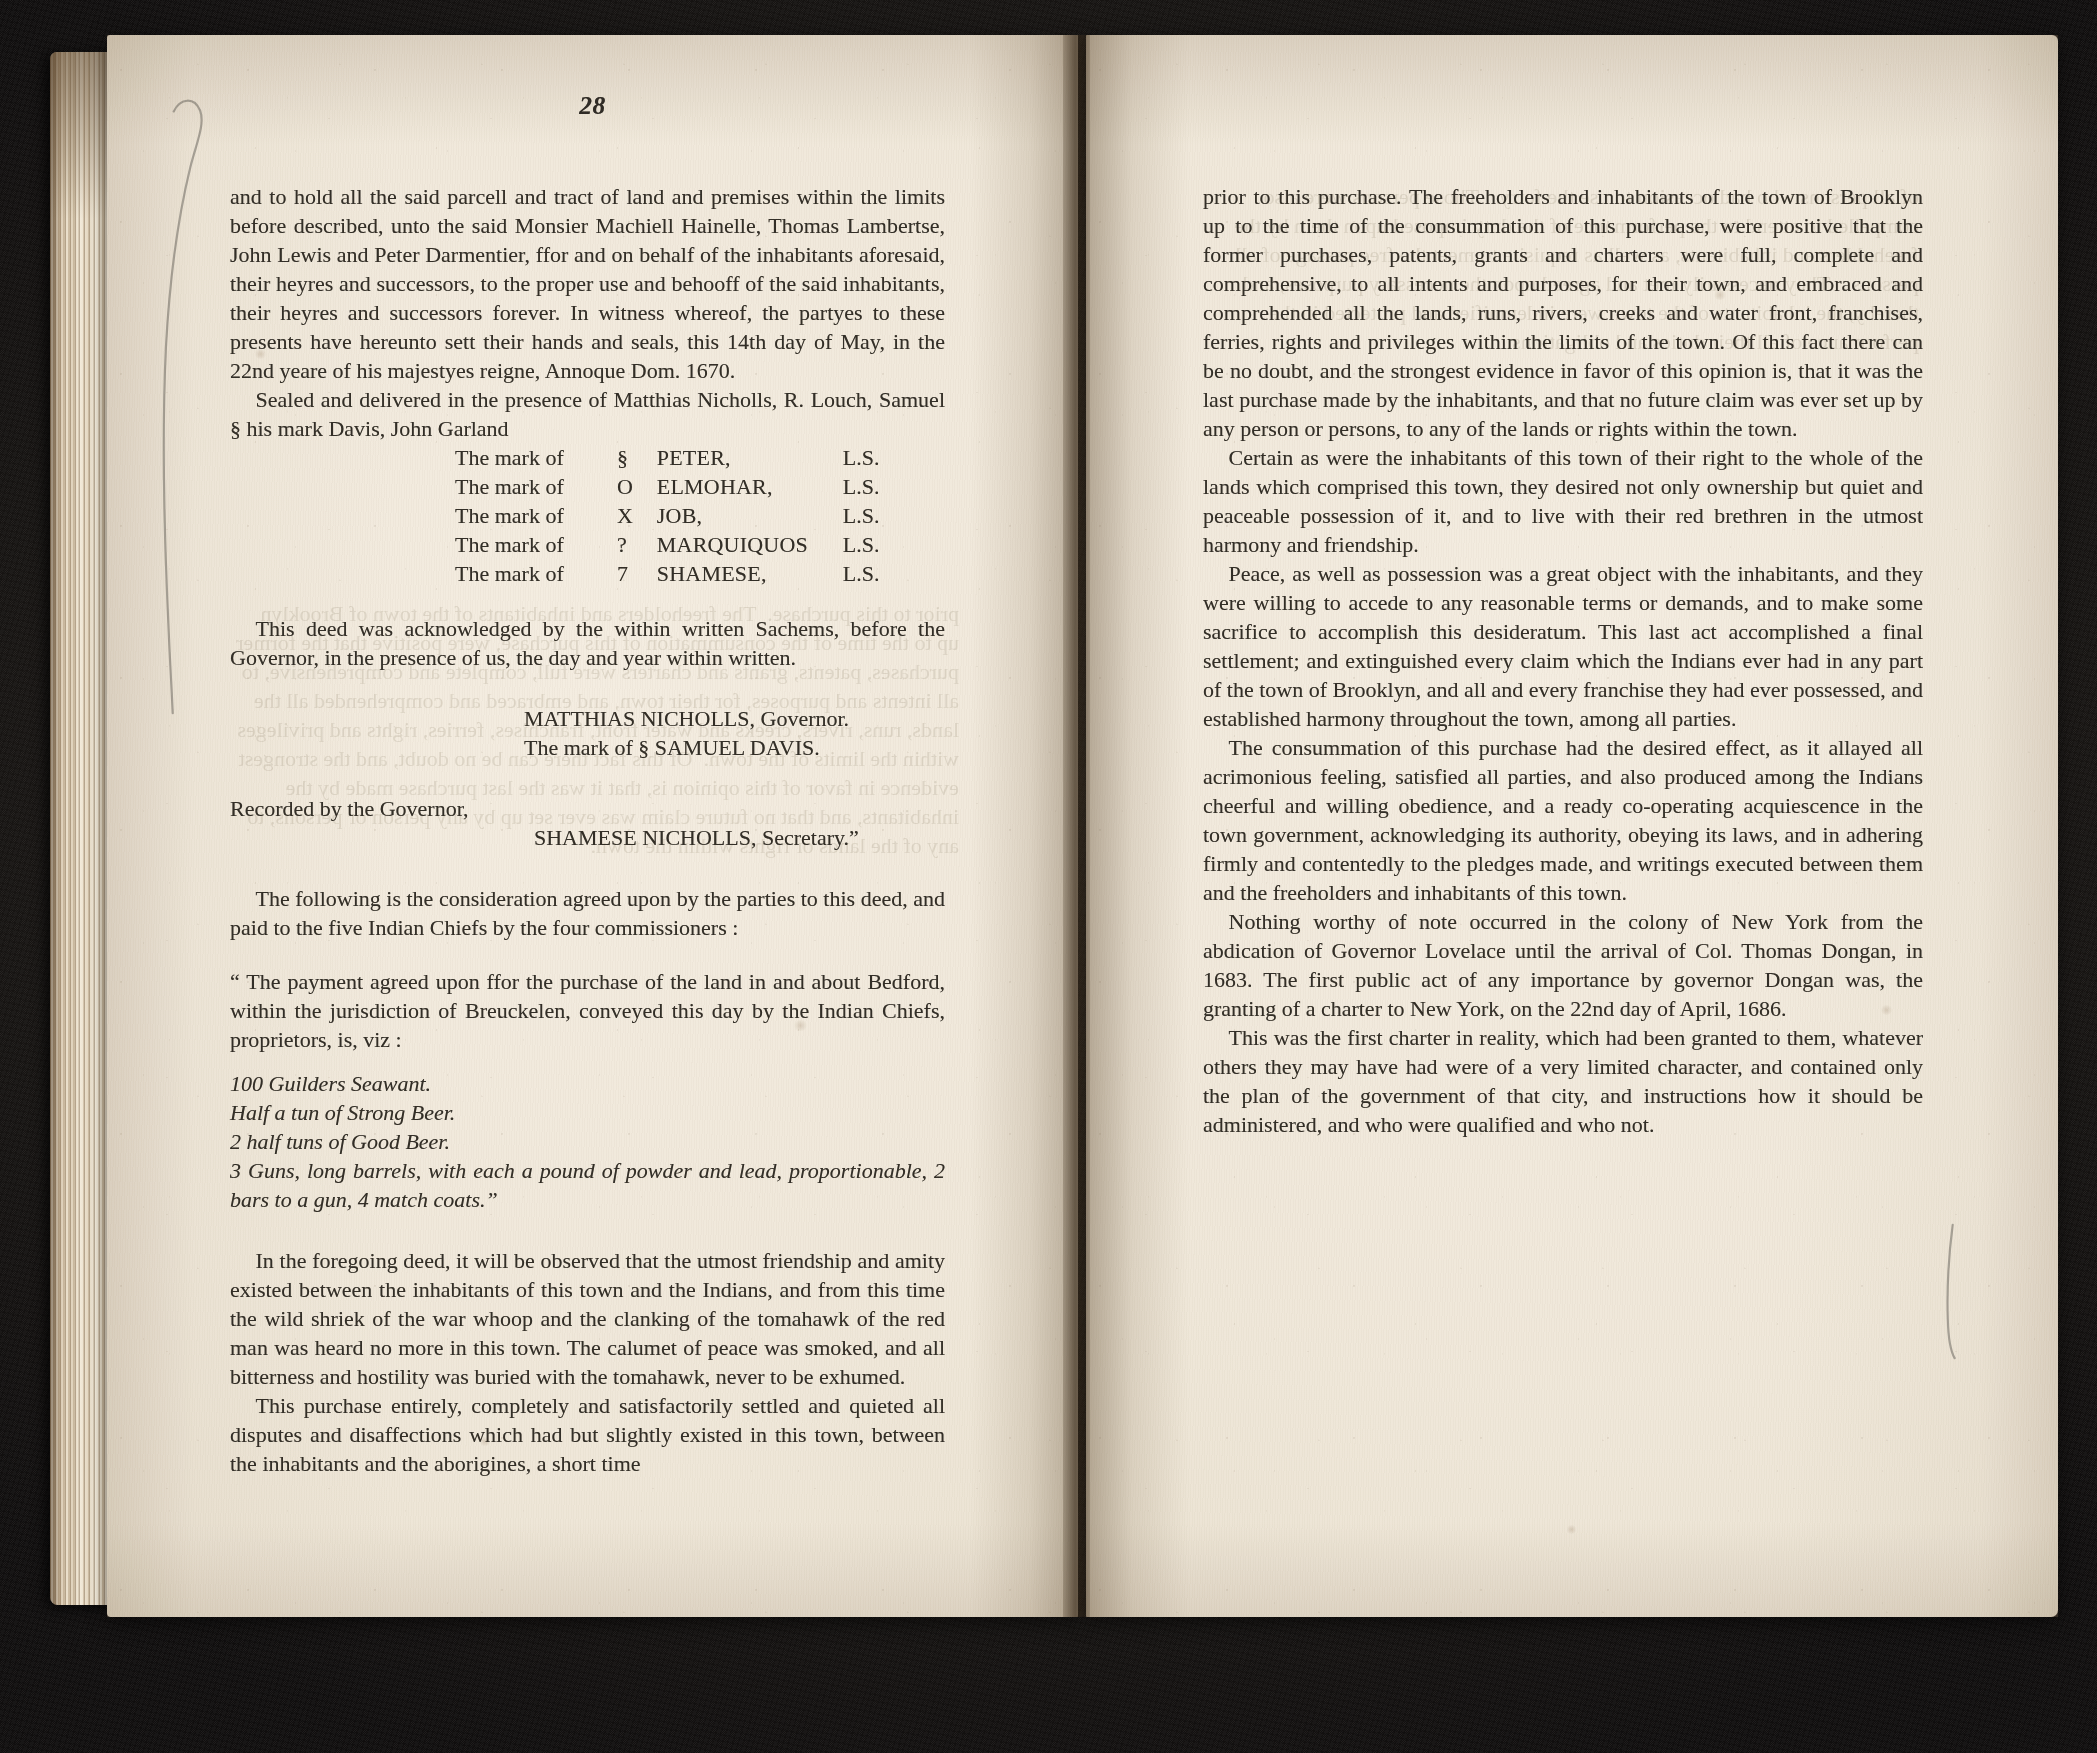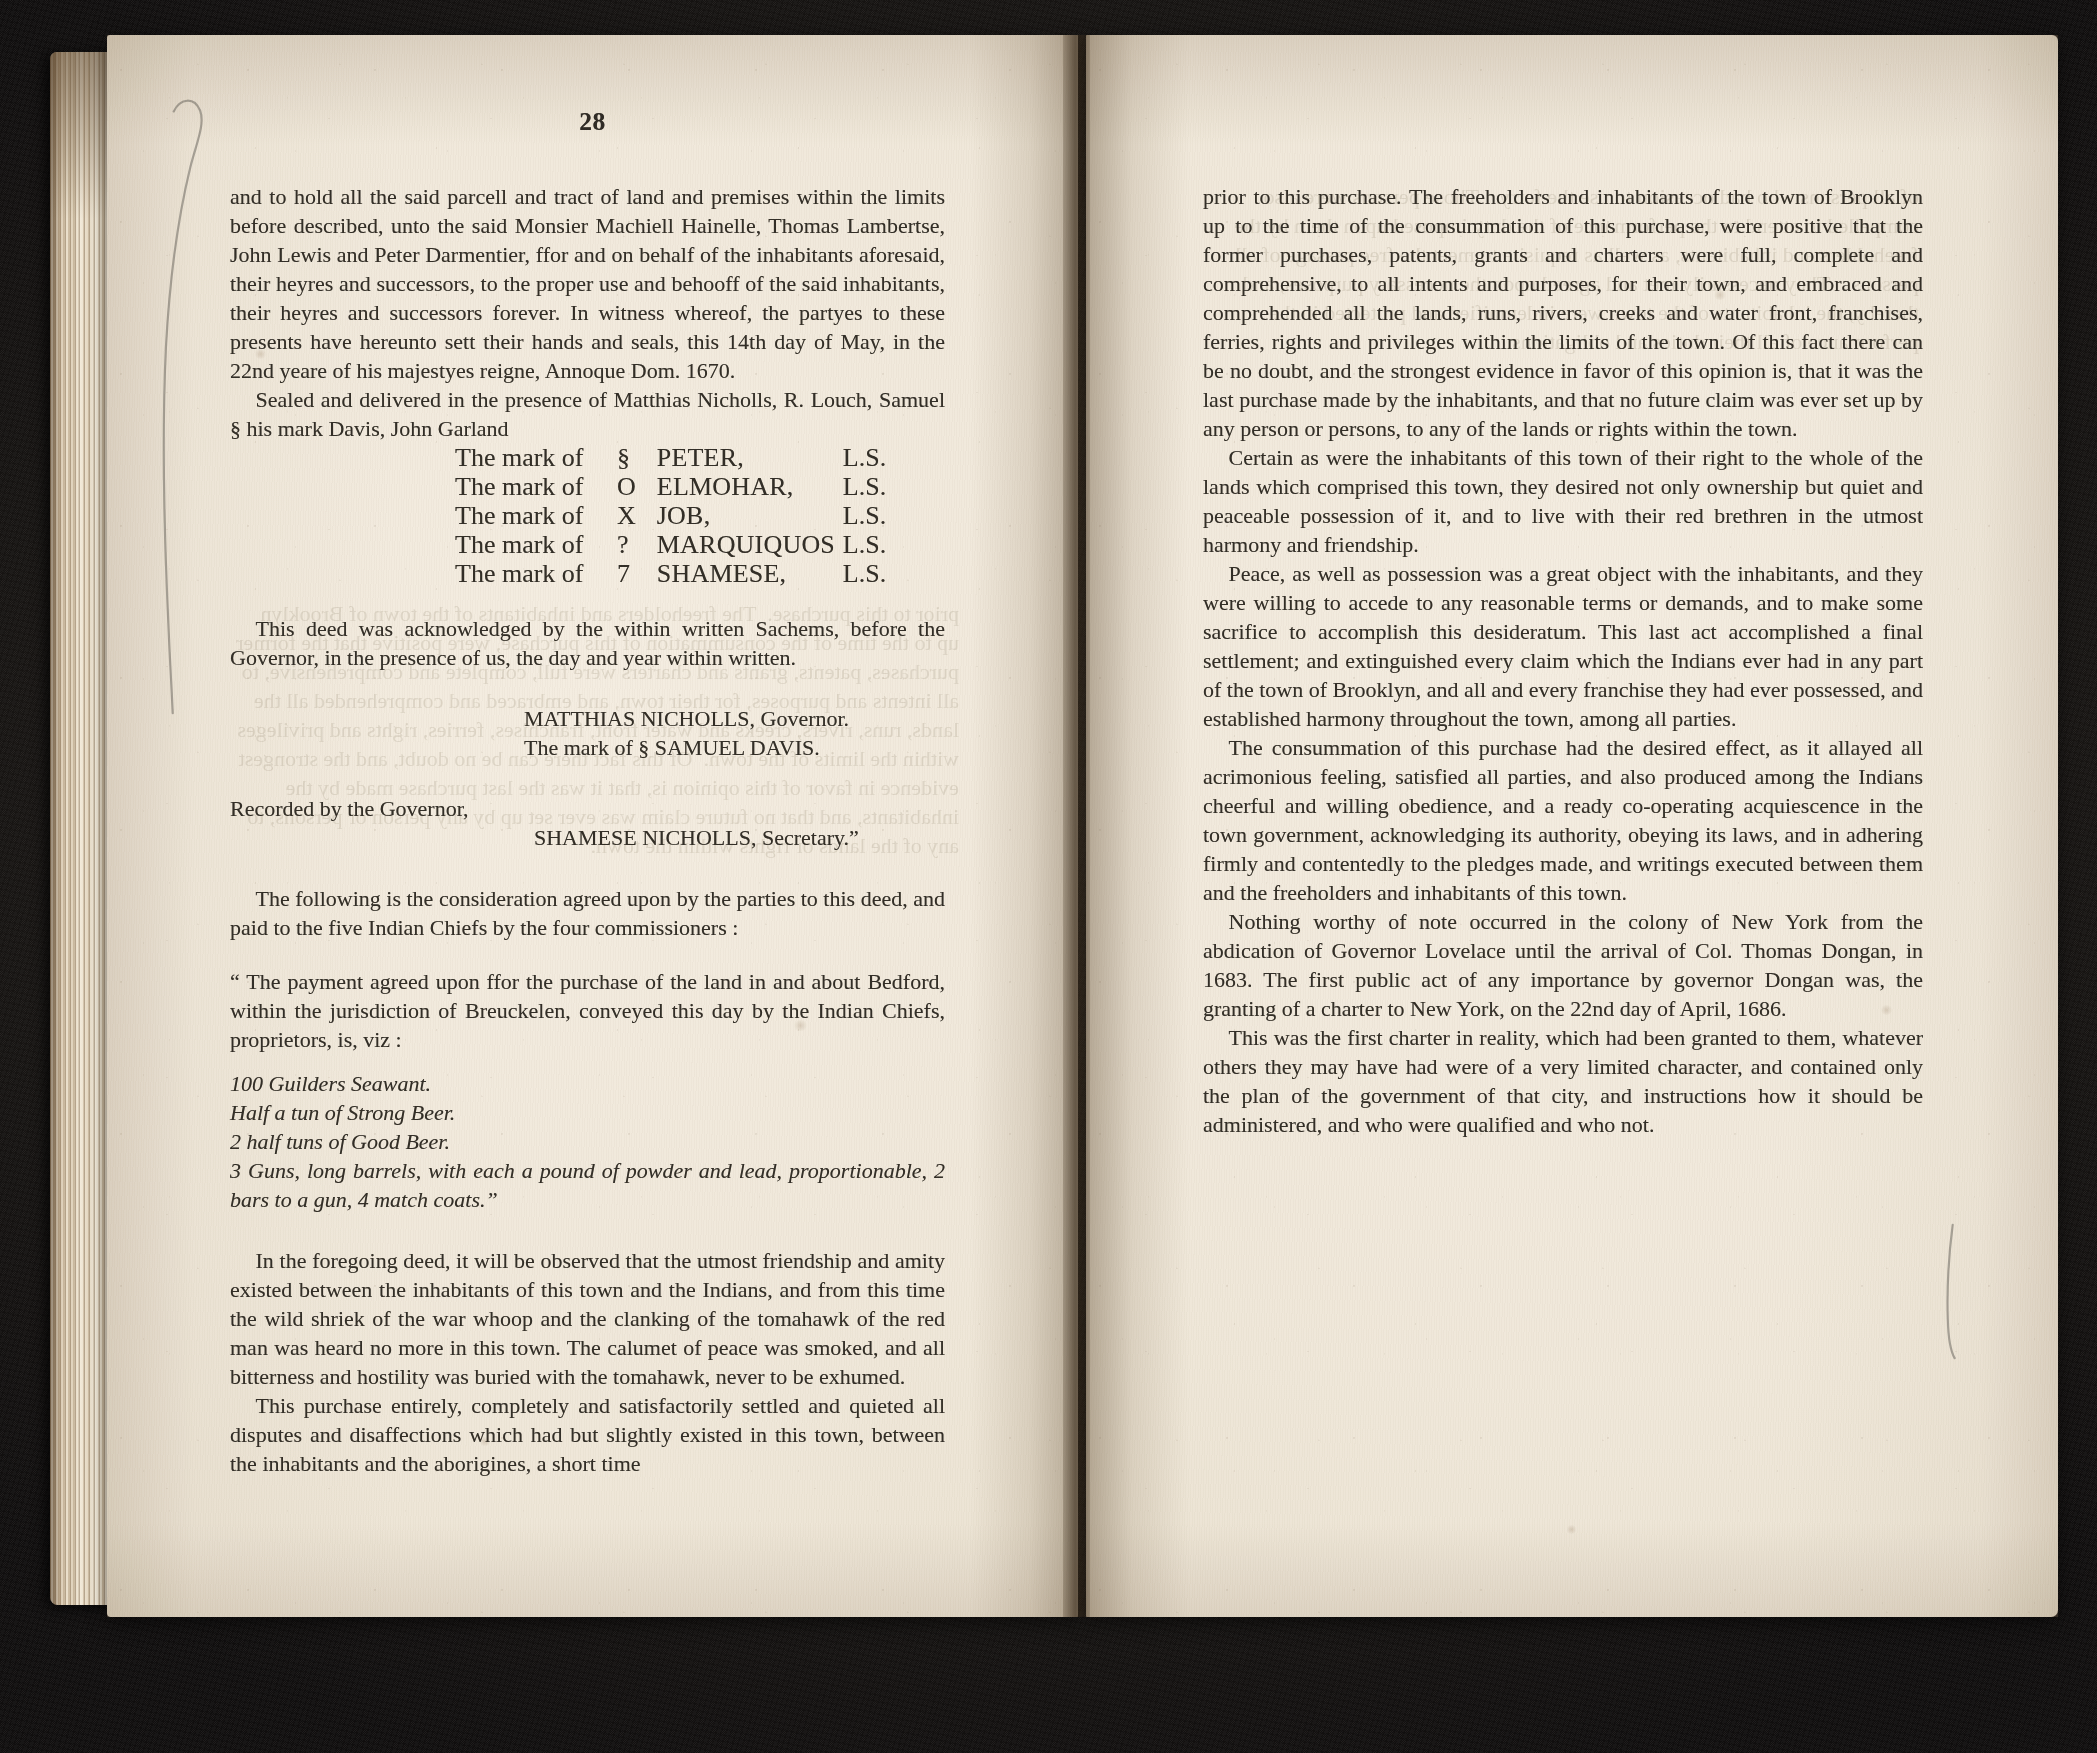--- a/index.html
+++ b/index.html
@@ -180,21 +180,21 @@
   .gap-lg { height: 32px; }
 
   
   .mark-table {
     margin-left: 225px;
     width: 456px;
     border-collapse: collapse;
   }
   .mark-table td {
     padding: 0;
-    font-size: 26px;
+    font-size: 22px;
     line-height: 29px;
     color: #2e2a23;
     white-space: nowrap;
     vertical-align: baseline;
   }
   .mark-table td.mk-label  { width: 162px; }
   .mark-table td.mk-sigil  { width: 29px; text-align: left; padding-right: 10.8px;}
   .mark-table td.mk-name   { width: 186px; letter-spacing: 0.2px; }
   .mark-table td.mk-ls     { text-align: left; }
 
@@ -255,21 +255,21 @@
       <div class="ghost" style="left:127px; top:564px; width:725px; height:662px;">prior to this purchase.  The freeholders and inhabitants of the town of Brooklyn up to the time of the consummation of this purchase, were positive that the former purchases, patents, grants and charters were full, complete and comprehensive, to all intents and purposes, for their town, and embraced and comprehended all the lands, runs, rivers, creeks and water front, franchises, ferries, rights and privileges within the limits of the town.  Of this fact there can be no doubt, and the strongest evidence in favor of this opinion is, that it was the last purchase made by the inhabitants, and that no future claim was ever set up by any person or persons, to any of the lands or rights within the town.</div>
 
       <div class="foxing" style="left:147px; top:314px; width:12.7px; height:9.8px;"></div>
       <div class="foxing" style="left:686px; top:985px; width:14.7px; height:10.8px;"></div>
       <div class="foxing" style="left:372px; top:1402px; width:11.8px; height:8.8px;"></div>
 
       <svg class="pencil" style="left:11.8px; top:58px; width:127px; height:627px;" viewBox="0 0 260 1280">
         <path d="M 112 36 C 126 8, 154 6, 166 34 C 176 62, 160 96, 146 150 C 124 240, 104 370, 96 520 C 88 686, 92 880, 100 1060 C 104 1160, 108 1222, 110 1268" stroke-width="4.5"></path>
       </svg>
 
-      <div class="folio" style="top:72px;">28</div>
+      <div class="folio" style="top:56px;font-style:italic;">28</div>
 
       <div class="col" style="left:123px; top:147px; width:715px;">
 
         <p class="flush">and to hold all the said parcell and tract of land and premises within the limits before described, unto the said Monsier Machiell Hainelle, Thomas Lambertse, John Lewis and Peter Darmentier, ffor and on behalf of the inhabitants aforesaid, their heyres and successors, to the proper use and behooff of the said inhabitants, their heyres and successors forever.   In witness whereof, the partyes to these presents have hereunto sett their hands and seals, this 14th day of May, in the 22nd yeare of his majestyes reigne, Annoque Dom. 1670.</p>
         <p class="indent">Sealed and delivered in the presence of Matthias Nicholls, R. Louch, Samuel § his mark Davis, John Garland</p>
 
         <table class="mark-table">
           <tbody>
             <tr>
               <td class="mk-label">The mark of</td>

